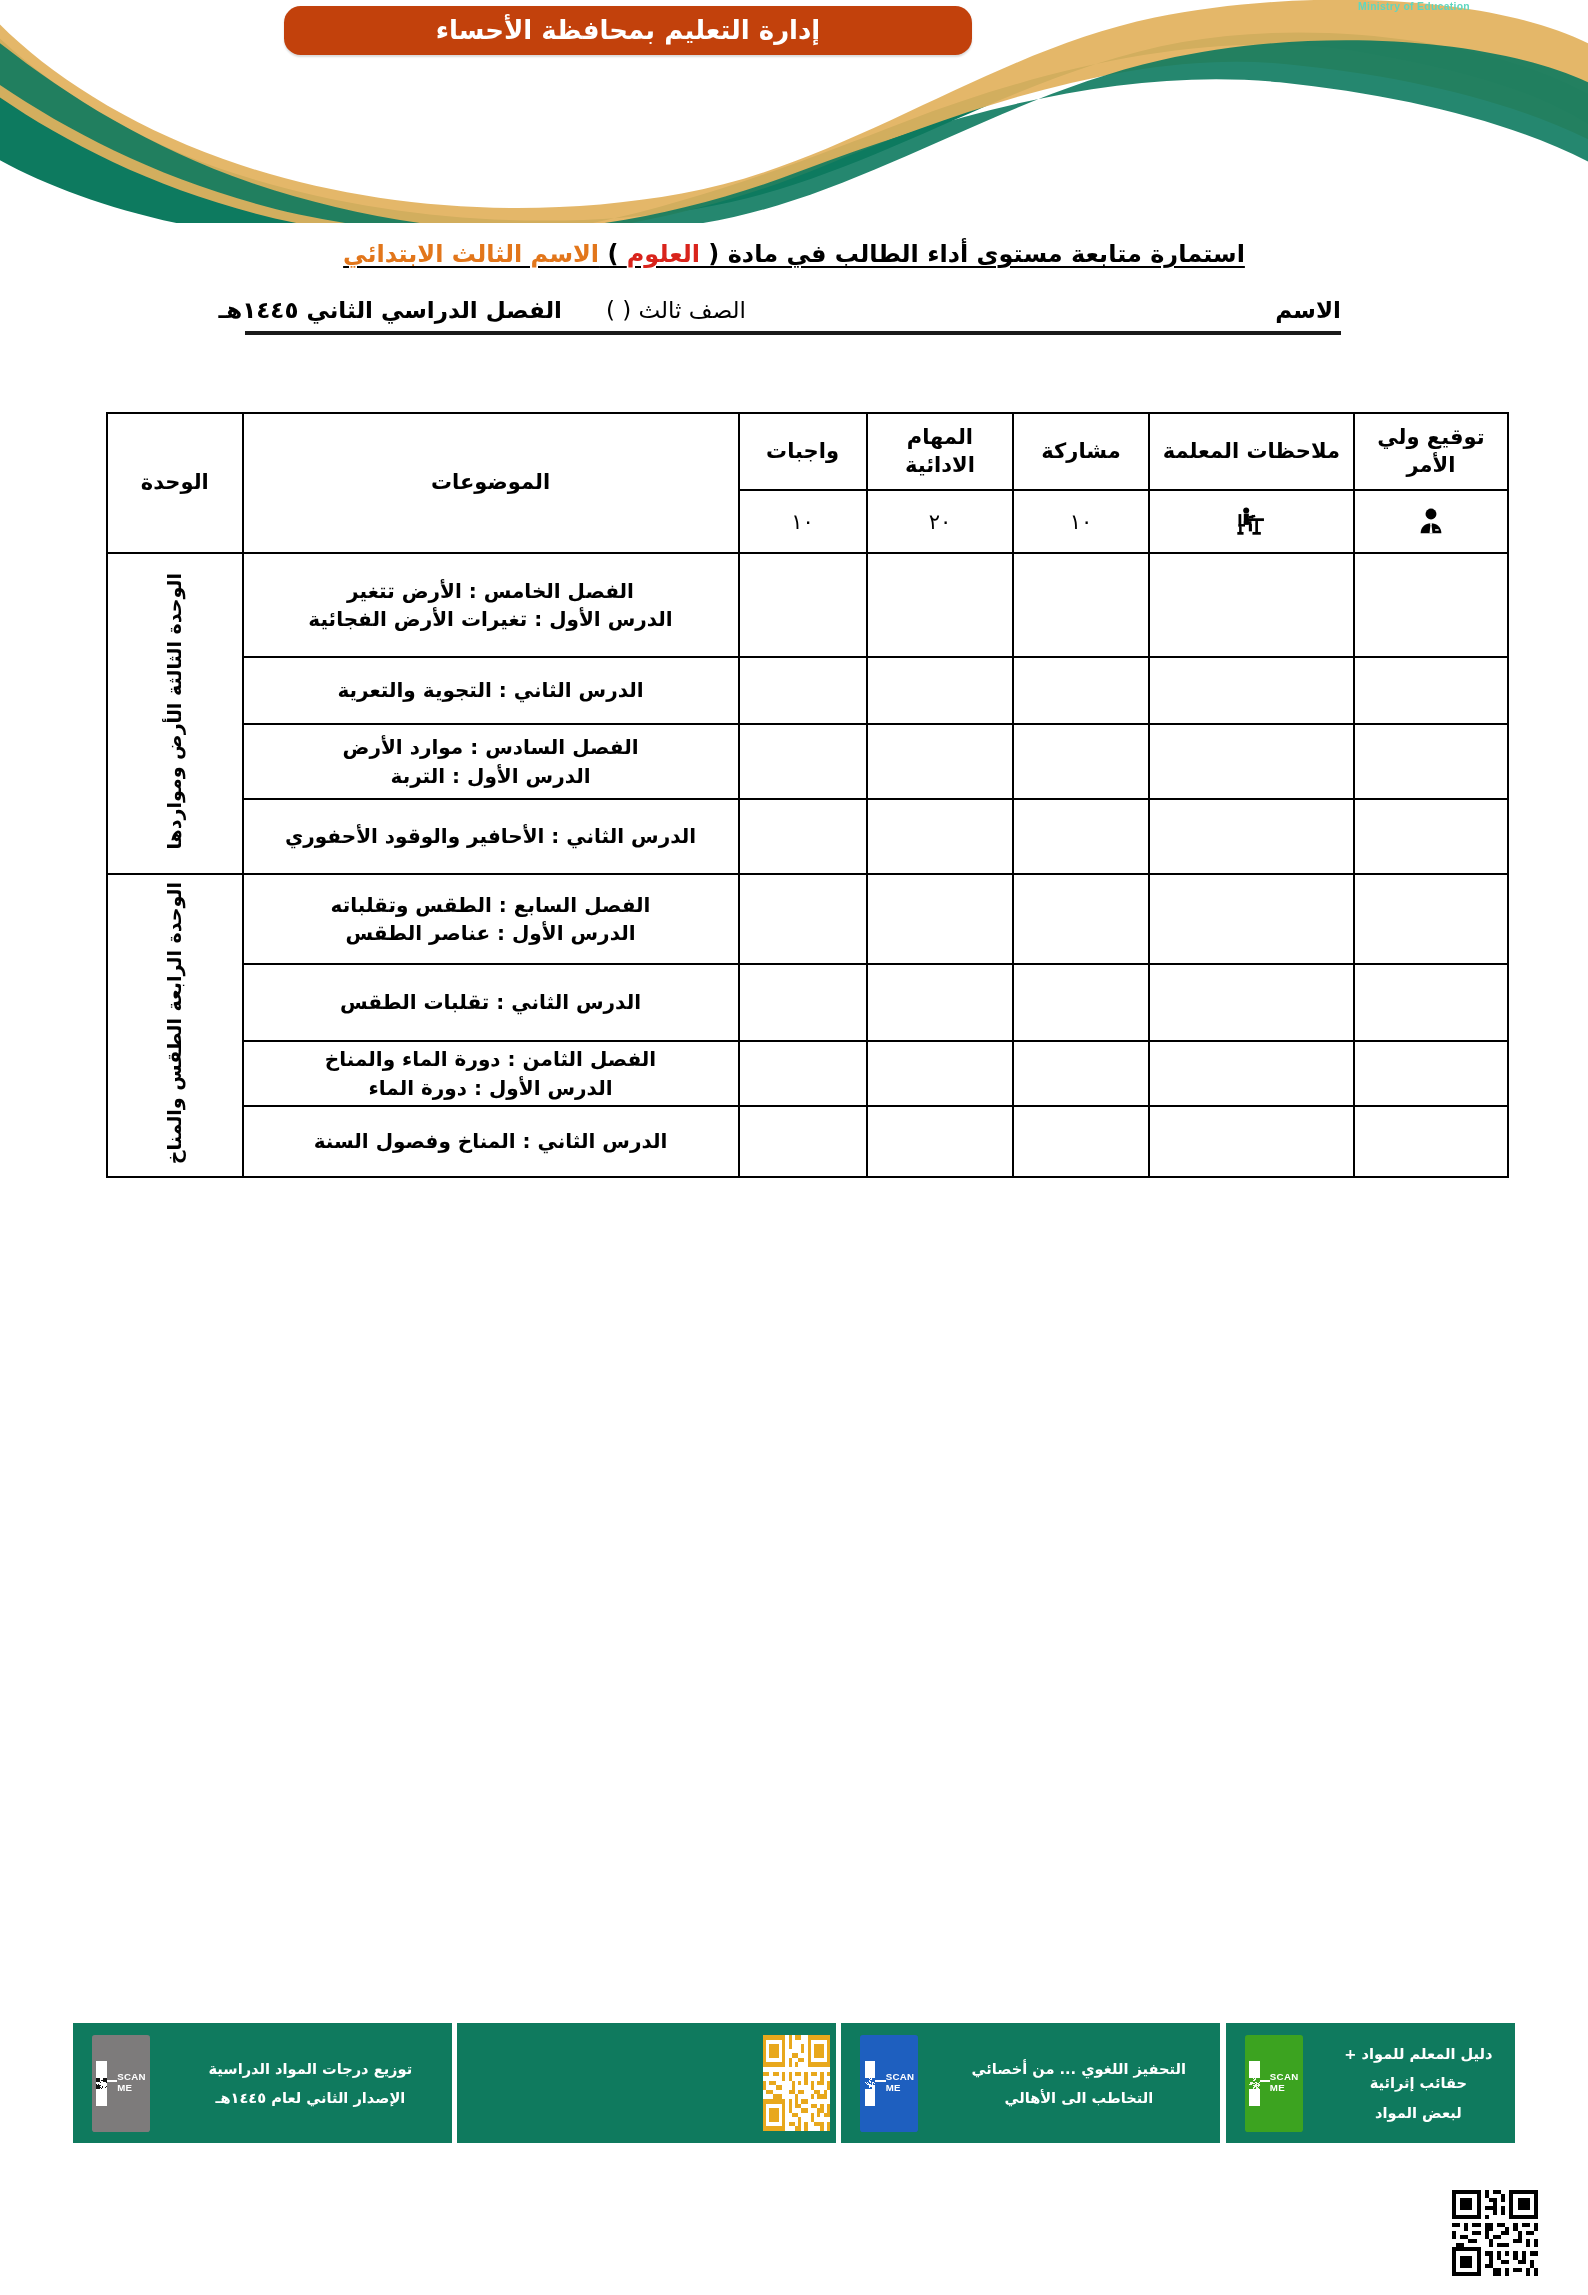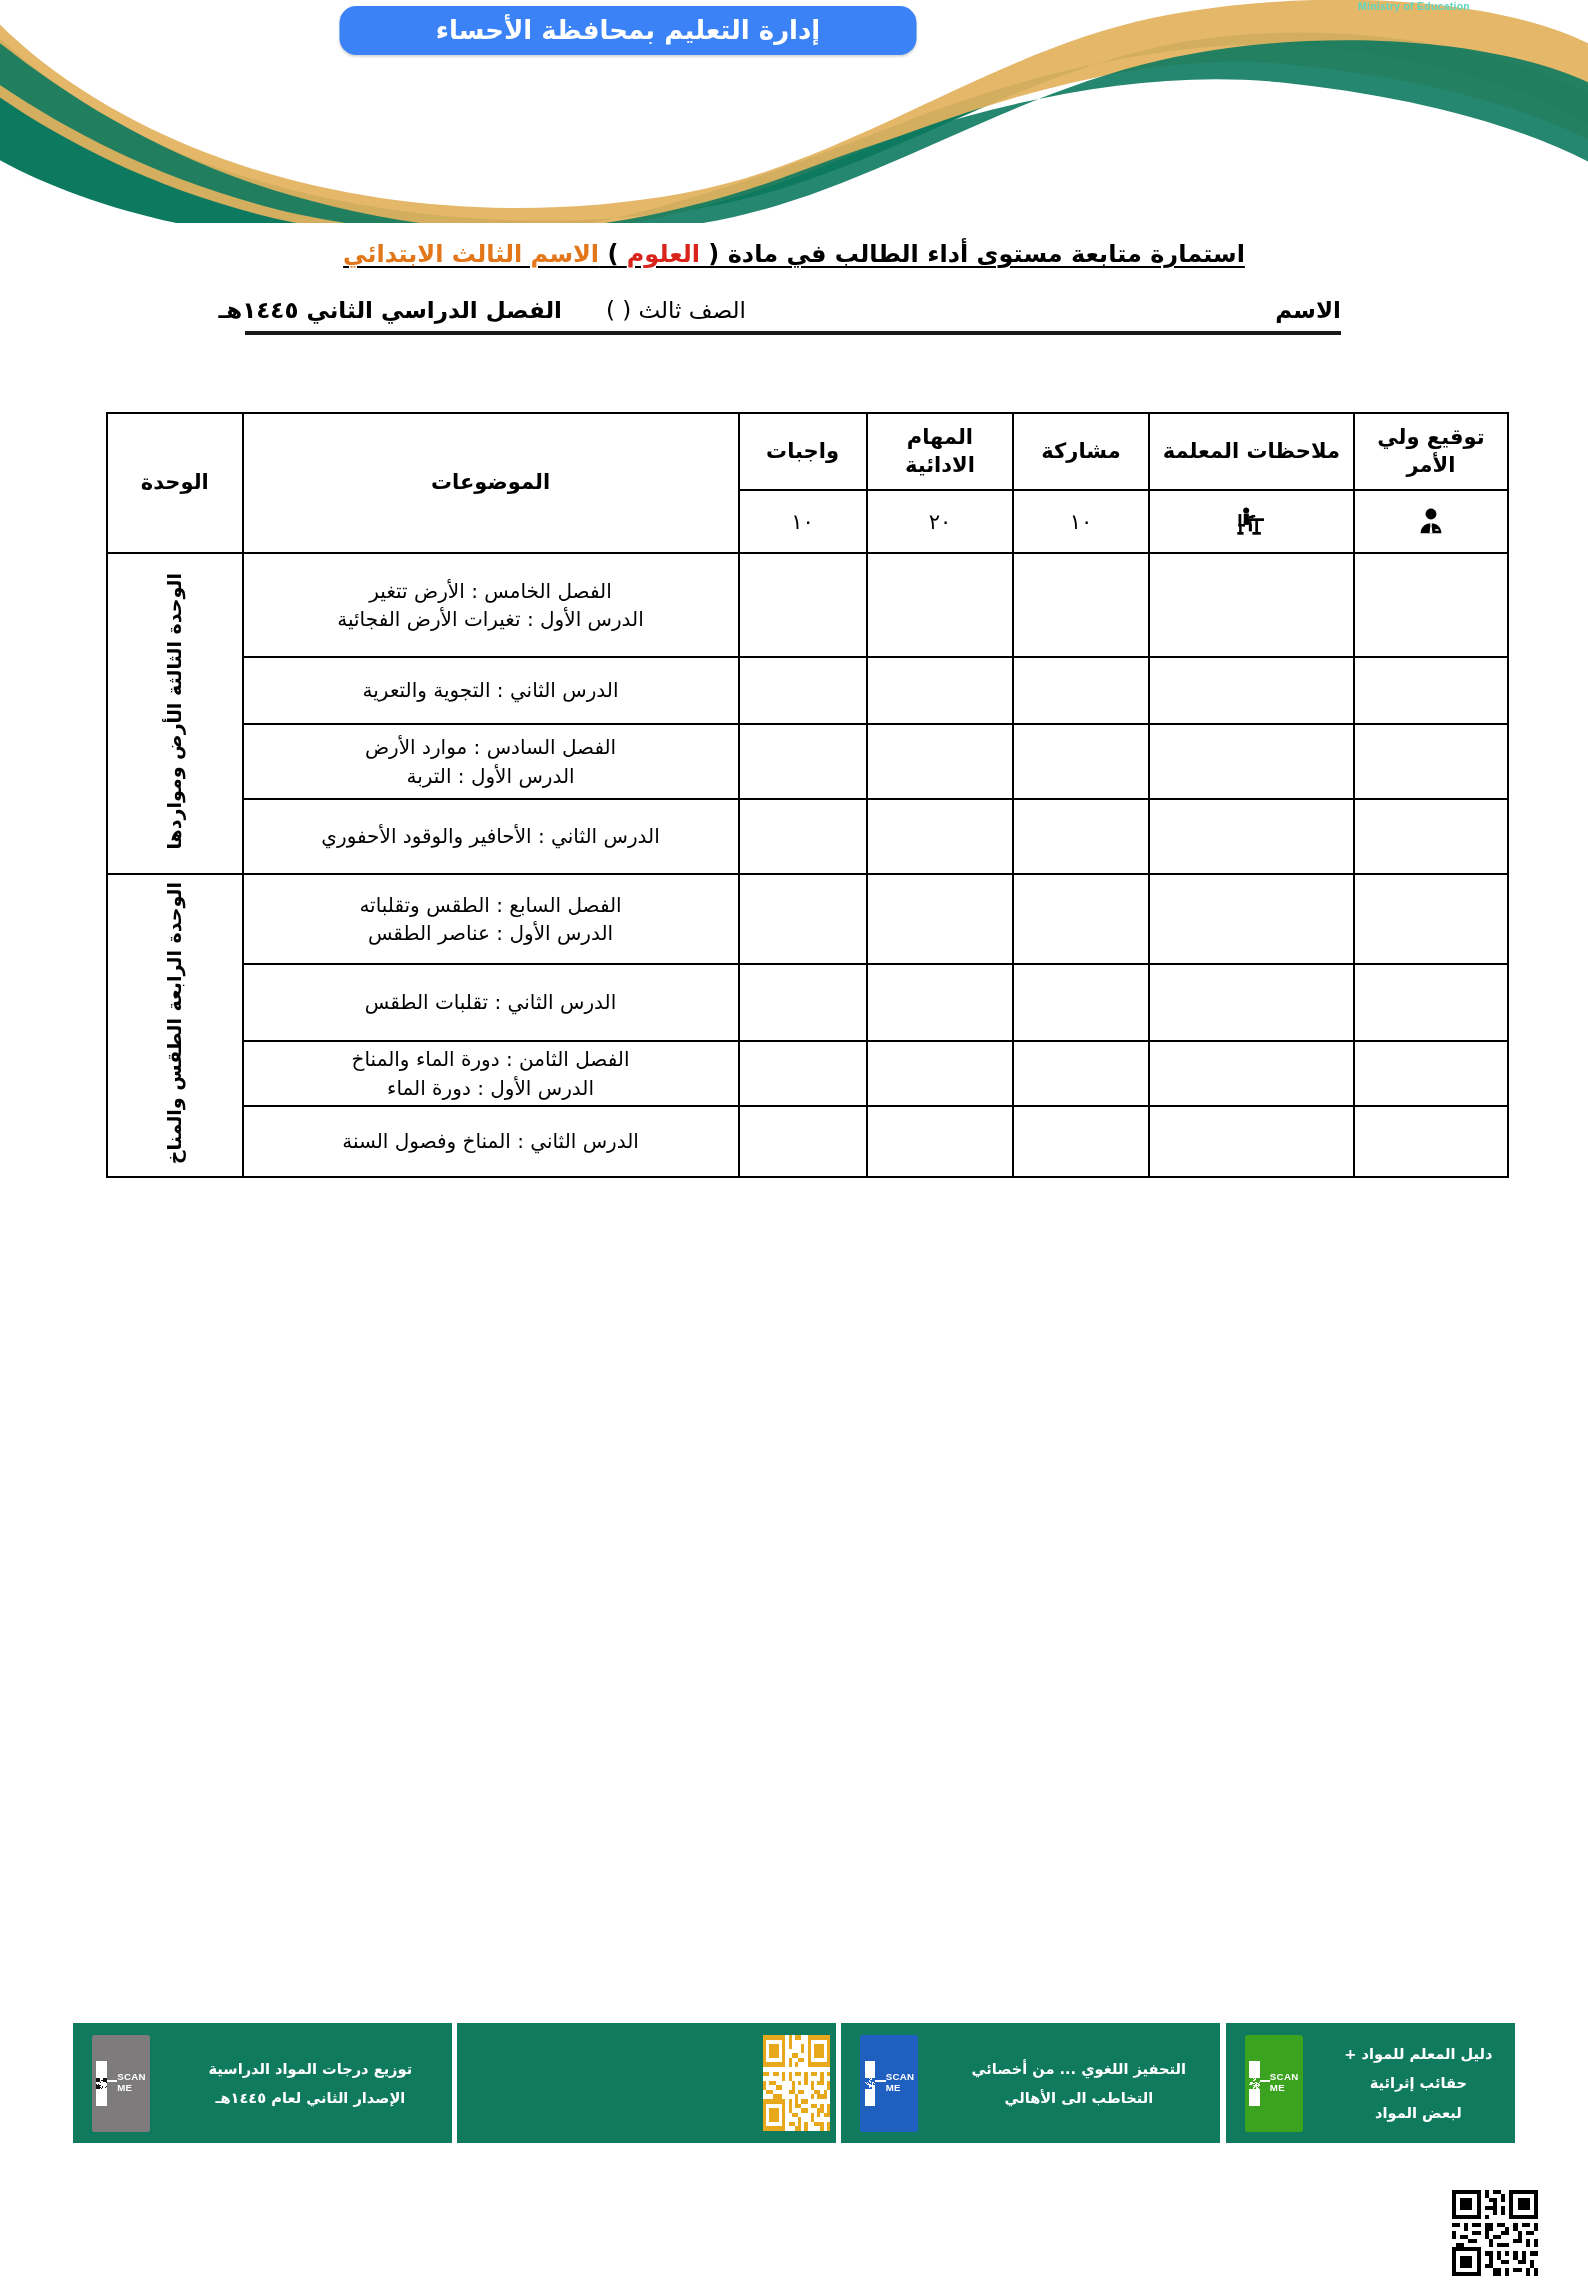--- a/index.html
+++ b/index.html
@@ -25,23 +25,23 @@
     overflow: hidden;
   }
   .header-band svg { display: block; }
 
   .dept-badge {
     position: absolute;
     top: 5.6px;
     left: 50%;
     transform: translateX(-50%);
     margin-left: -166px;
-    width: 577px;
+    width: 688px;
     height: 49px;
-    background: #3b82f6;
+    background: #c2410c;
     border-radius: 16.7px;
     display: flex;
     align-items: center;
     justify-content: center;
     box-shadow: 0 1.4px 2.1px rgba(0,0,0,0.15);
   }
   .dept-badge span {
     color: #ffffff;
     font-size: 26px;
     font-weight: bold;
@@ -158,21 +158,21 @@
   .row-marks  { height: 63px; }
 
   .mark-val {
     font-size: 21px;
     font-weight: normal;
     letter-spacing: 2.1px;
   }
 
   .topic-cell {
     font-size: 20px;
-    font-weight: normal;
+    font-weight: bold;
     line-height: 1.42;
     padding: 7px 12.5px;
     text-align: center;
   }
   .unit-cell {
     font-size: 19px;
     font-weight: bold;
     padding: 0;
   }
   .unit-rot {

